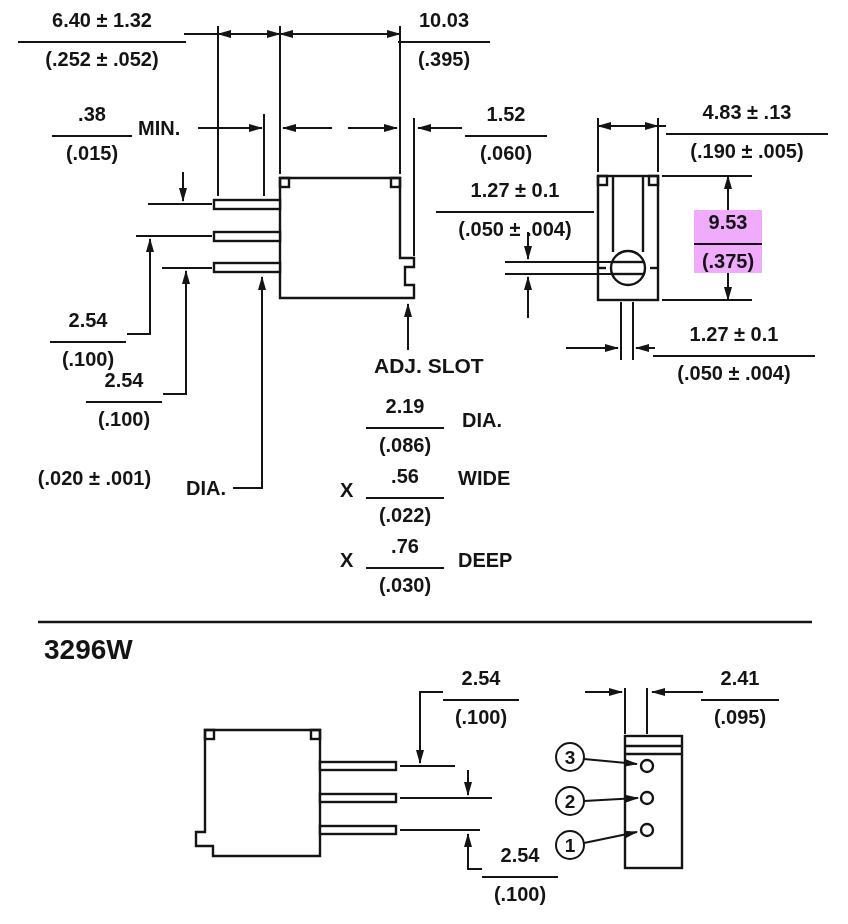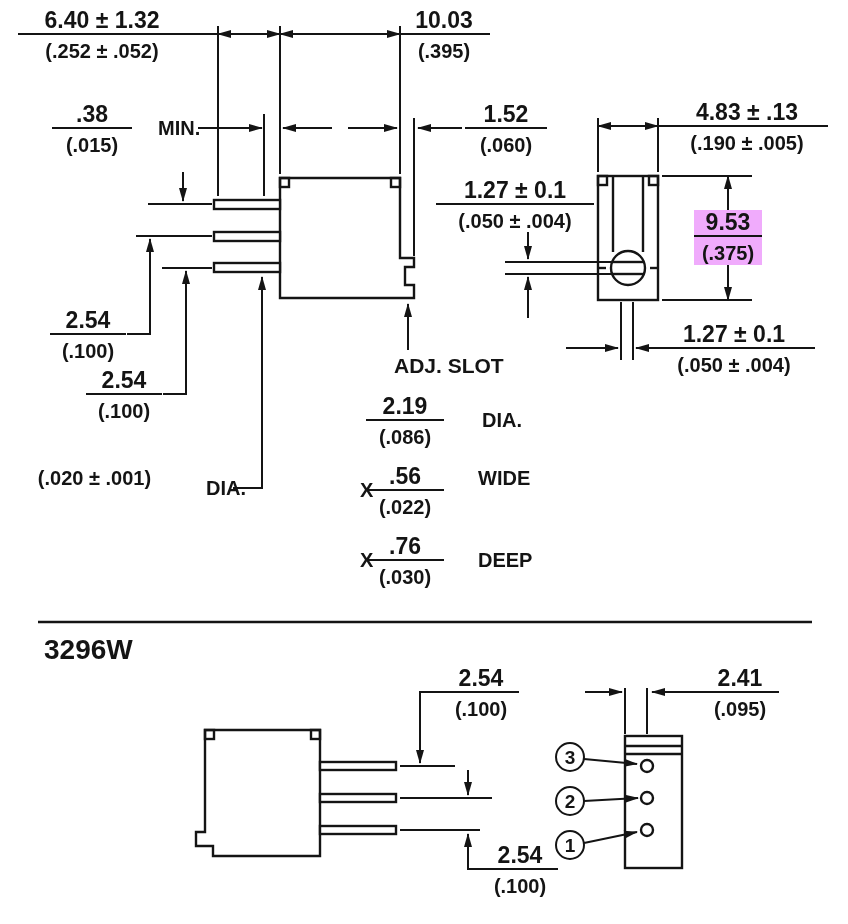--- a/index.html
+++ b/index.html
@@ -6,24 +6,24 @@
   .page{
     position:relative;width:848px;height:924px;background:#fff;overflow:hidden;
     font-family:"Liberation Sans",sans-serif;color:#141414;
   }
   svg.layer{position:absolute;left:0;top:0;}
   .g-part{stroke:#141414;stroke-width:2.4;fill:none;}
   .g-part .lead{fill:#fff;}
   .g-dim{stroke:#141414;stroke-width:2;fill:none;}
   .arrhead{fill:#141414;stroke:none;}
   .dim{position:absolute;text-align:center;font-weight:700;}
-  .dim .mm{display:block;font-size:23px;line-height:24px;padding-bottom:1px;border-bottom:2px solid #141414;white-space:nowrap;}
+  .dim .mm{display:block;font-size:20px;line-height:24px;padding-bottom:9px;border-bottom:2px solid #141414;white-space:nowrap;}
   .dim .in{display:block;font-size:20px;line-height:24px;padding-top:4px;white-space:nowrap;}
   .dim.onleader{background:#f0abfc;}
-  .note{position:absolute;font-size:20px;line-height:24px;font-weight:700;white-space:nowrap;margin-left:20px;}
+  .note{position:absolute;font-size:20px;line-height:24px;font-weight:700;white-space:nowrap;}
   .heading{position:absolute;font-size:28px;line-height:32px;font-weight:700;}
   .balloon-num{font:700 19px "Liberation Sans",sans-serif;fill:#141414;stroke:none;}
 </style>
 </head>
 <body>
 
 <div class="page">
 
   <svg class="layer" width="848" height="924" viewBox="0 0 848 924">
     <defs>

